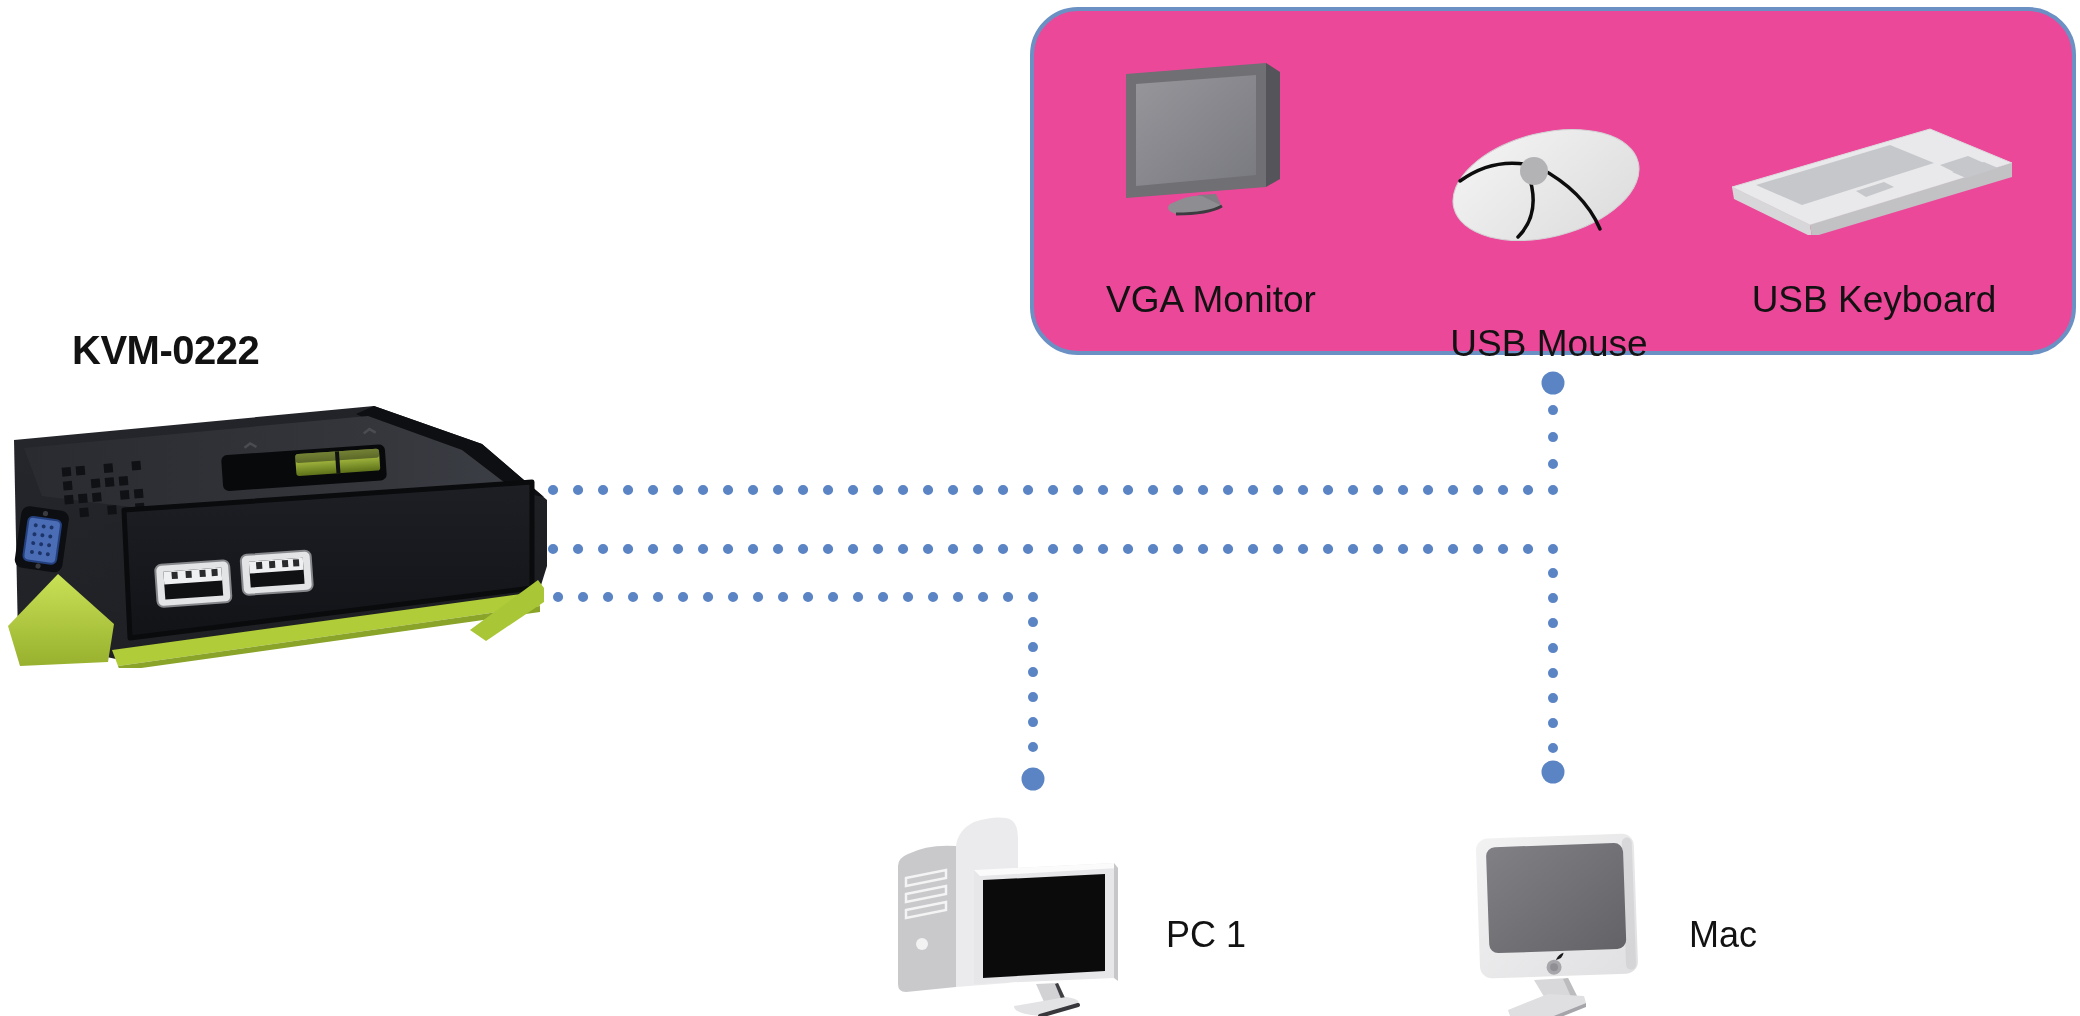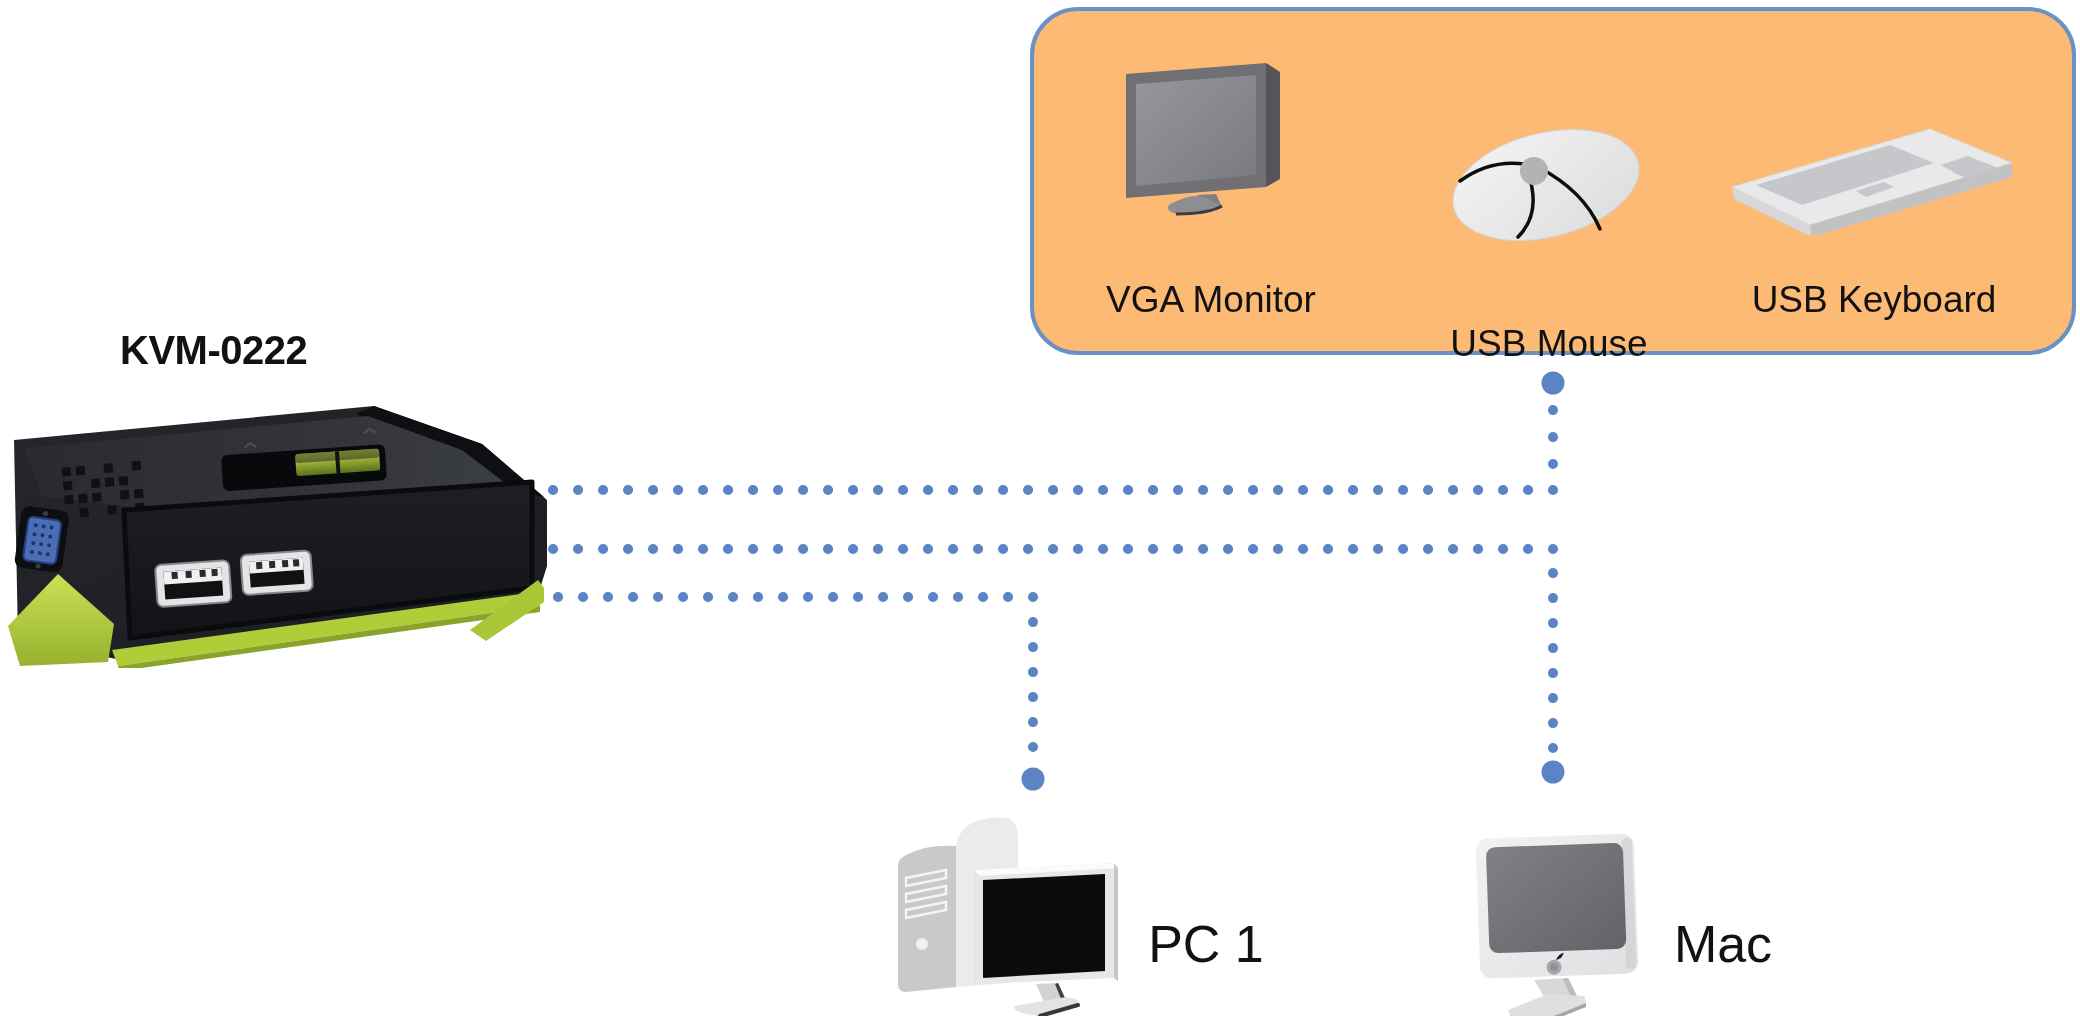--- a/index.html
+++ b/index.html
@@ -10,31 +10,31 @@
     --kvm-accent-green:#b4d03b;
   }
   html,body{margin:0;padding:0;background:#fff;}
   .stage{
     position:relative;width:2080px;height:1016px;
     background:var(--background);overflow:hidden;
     font-family:"Liberation Sans",sans-serif;color:var(--label-text-color);
   }
   .abs{position:absolute;}
   .kvm-label{
-    left:72px;top:328px;font-size:40px;font-weight:700;letter-spacing:-0.5px;margin-left:48px;
+    left:72px;top:328px;font-size:40px;font-weight:700;letter-spacing:-0.5px;
   }
   .console-box{
     left:1030px;top:7px;width:1046px;height:348px;box-sizing:border-box;
-    border:4px solid var(--box-border-blue);border-radius:48px;background:#fdba74;
+    border:4px solid var(--box-border-blue);border-radius:48px;background:#ec4899;
   }
   .periph-label{
     top:268px;font-size:37px;text-align:center;width:300px;white-space:nowrap;
   }
   .computer-label{
-    font-size:52px;width:200px;text-align:center;white-space:nowrap;
+    font-size:36px;width:200px;text-align:center;white-space:nowrap;
   }
   svg{display:block;}
 </style>
 </head>
 <body>
 
 <div class="stage">
 
   <svg class="abs" style="left:0;top:0;width:2080px;height:1016px;pointer-events:none;" viewBox="0 0 2080 1016">
     <g stroke="var(--connector-dot-blue)" stroke-width="10" stroke-linecap="round" fill="none">

